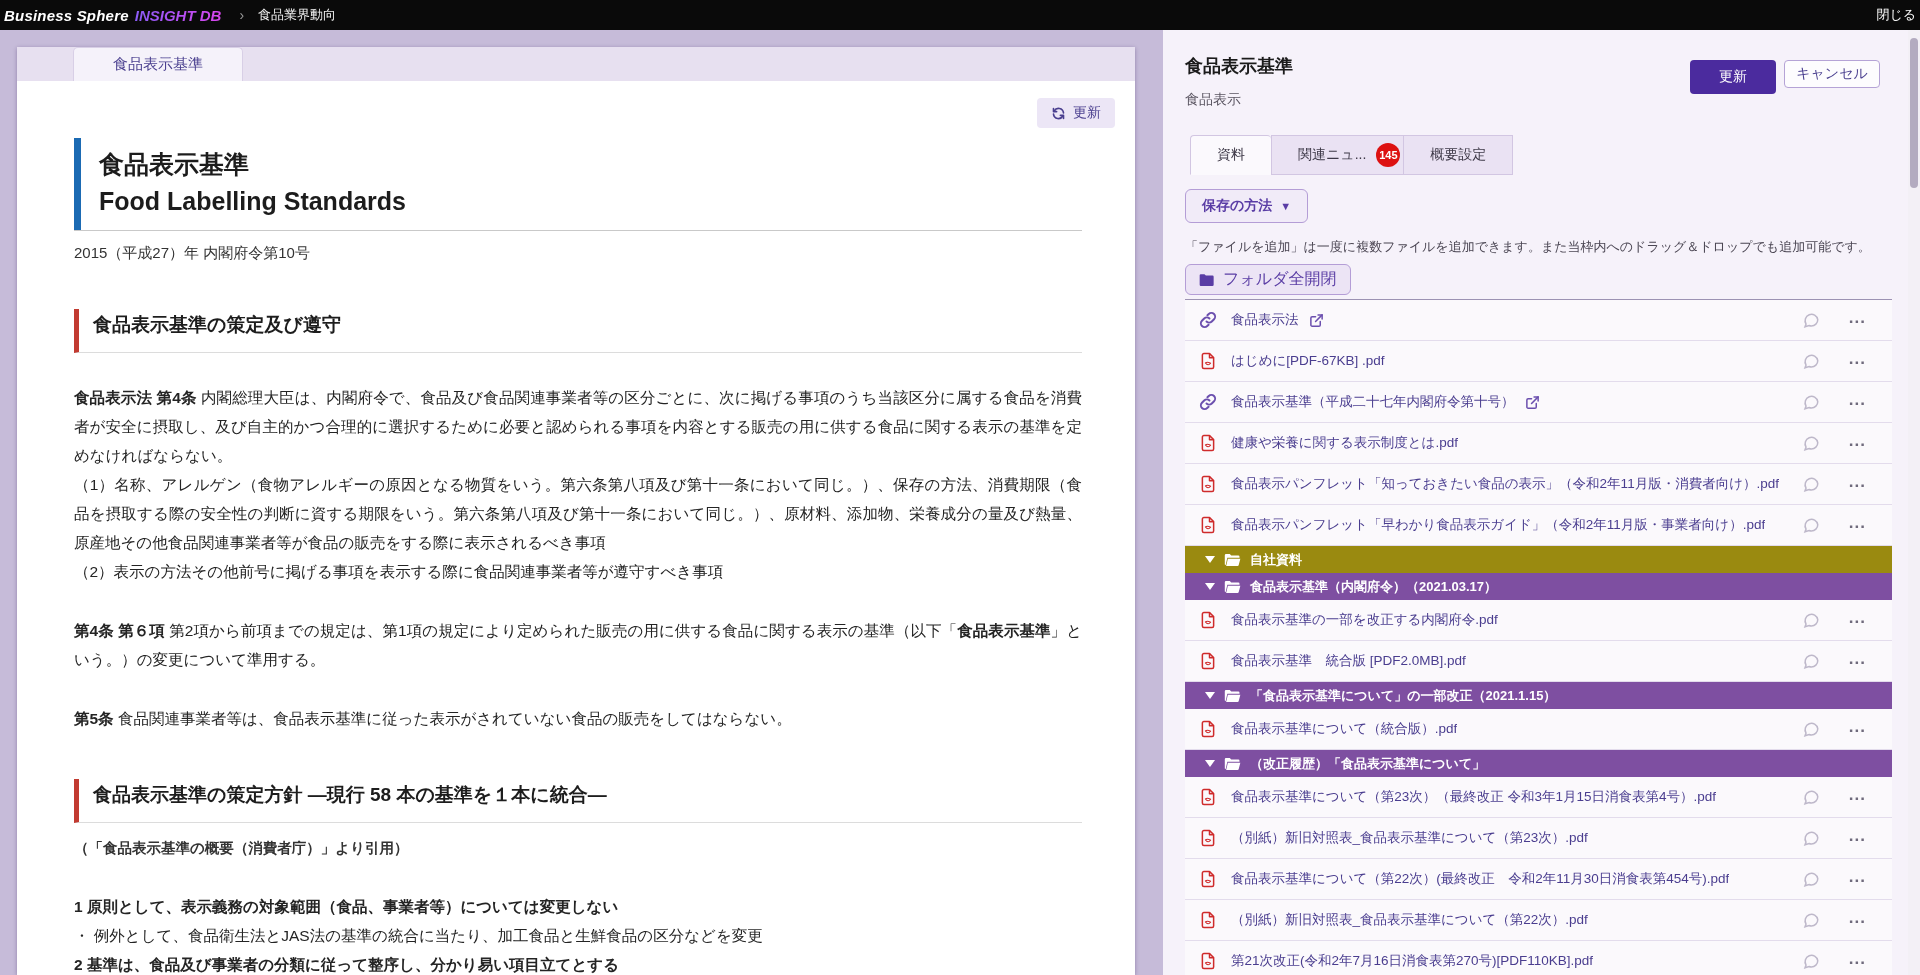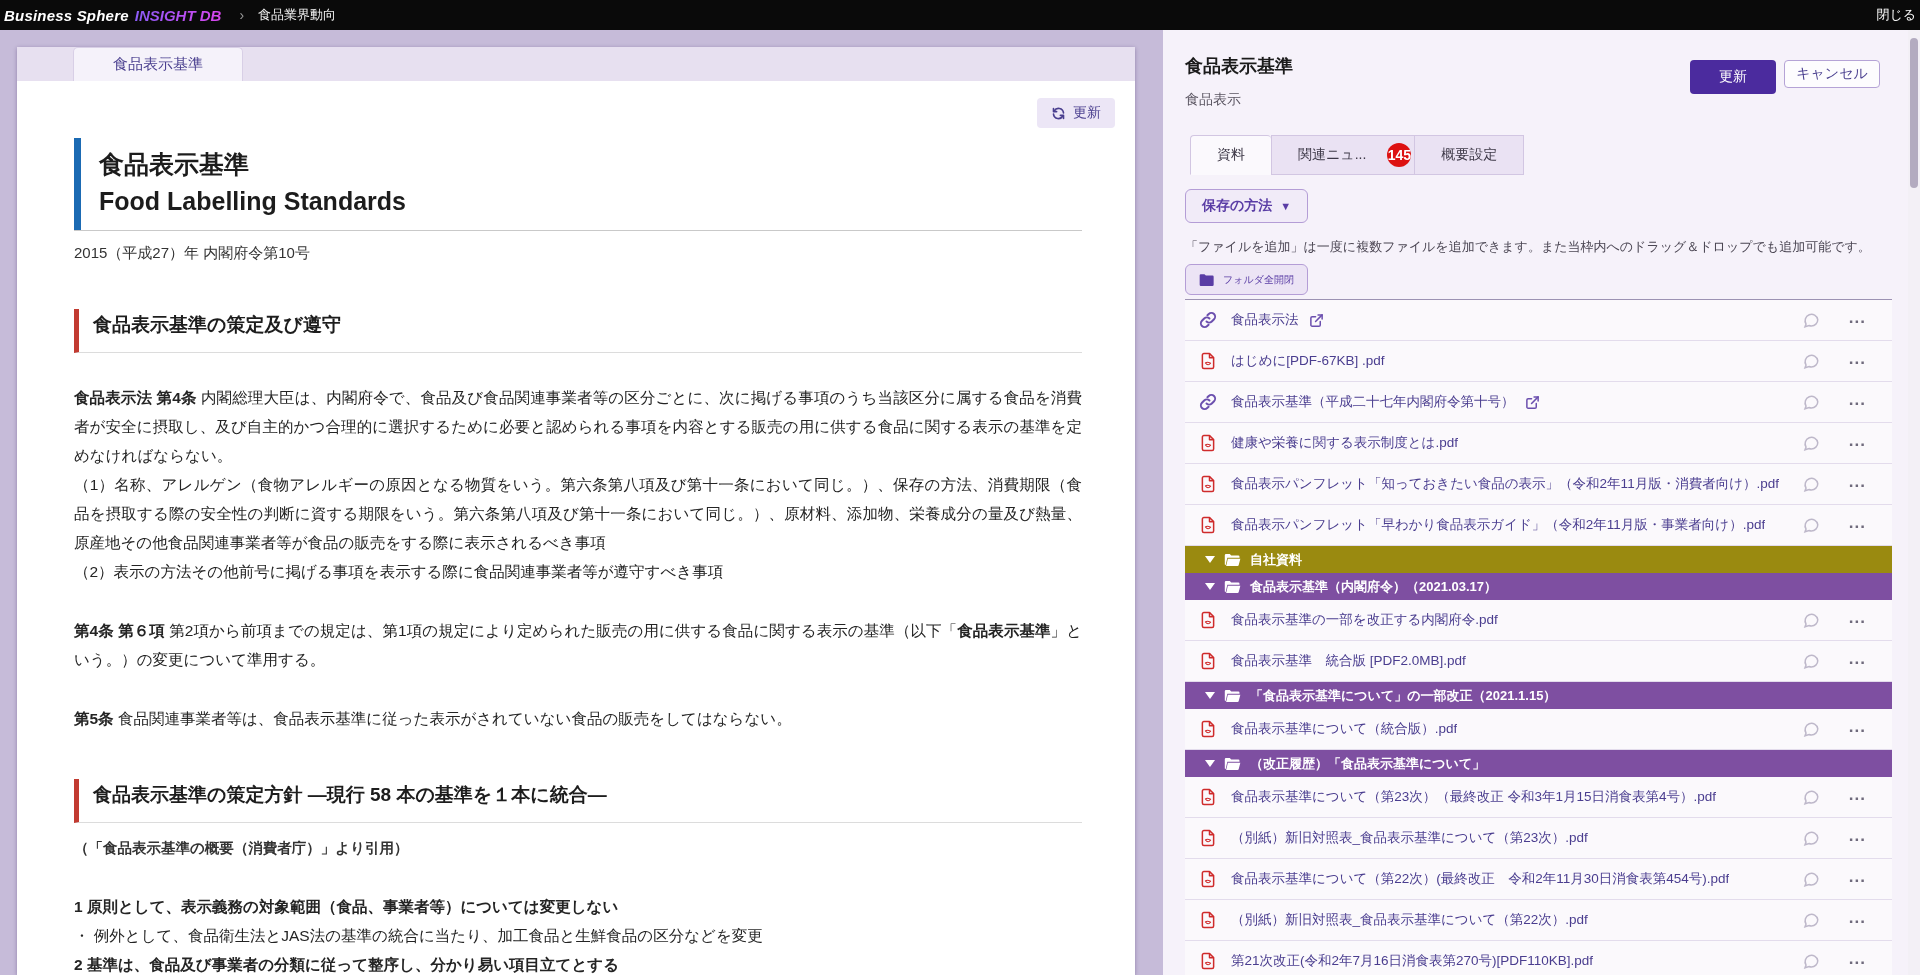--- a/index.html
+++ b/index.html
@@ -53,29 +53,29 @@
   .sp-cancel { position:absolute; top:30px; right:28px; width:96px; height:28px; background:#fdfcfe;
                color:#4a3f8f; font-size:14px; border:1px solid #b5a3d6; border-radius:4px; cursor:pointer; }
 
   .sp-tabs { display:flex; margin:26px 0 0 5px; }
   .sp-tab { position:relative; height:40px; padding:0 26px; background:#eae2f3; border:1px solid #d2c6e2;
             border-right:none; display:flex; align-items:center; justify-content:center;
             font-size:14px; color:#3d3847; cursor:pointer; }
   .sp-tab:last-child { border-right:1px solid #d2c6e2; }
   .sp-tab.active { background:#fbf9fd; border-bottom:1px solid #fbf9fd; border-radius:4px 4px 0 0; }
   .badge { position:absolute; right:3px; top:50%; transform:translateY(-50%); min-width:24px; height:24px;
-           background:#dd1111; color:#fff; font-size:14px; font-weight:bold; border-radius:50%;
+           background:#dd1111; color:#fff; font-size:11px; font-weight:bold; border-radius:50%;
            display:flex; align-items:center; justify-content:center; }
 
   .addfile-btn { margin-top:14px; height:34px; padding:0 16px; background:#f1ebf8; color:#5a3da5;
                  font-size:14px; font-weight:bold; border:1px solid #b49dd6; border-radius:6px;
                  display:inline-flex; align-items:center; gap:8px; cursor:pointer; }
   .hint { margin-top:15px; font-size:13px; color:#4b4653; }
   .togglefolders-btn { margin-top:8px; height:31px; padding:0 13px; background:#ece4f5; color:#5a3da5;
-                 font-size:10px; border:1px solid #b49dd6; border-radius:6px;
+                 font-size:16px; border:1px solid #b49dd6; border-radius:6px;
                  display:inline-flex; align-items:center; gap:8px; cursor:pointer; }
   .togglefolders-btn .icon { width:16px; height:14px; }
 
   .file-list { margin-top:4px; border-top:1px solid #9c92b3; }
   .row { position:relative; height:41px; background:#fbf9fc; border-bottom:1px solid #e3dcec;
          display:flex; align-items:center; padding-left:14px; cursor:pointer; }
   .row .fico { width:18px; height:18px; flex:0 0 18px; margin-right:14px; }
   .row .fico svg { width:100%; height:100%; }
   .row-label { font-size:13.5px; color:#4a3d8f; white-space:nowrap; overflow:hidden; max-width:560px; }
   .ext { width:15px; height:15px; margin-left:10px; flex:0 0 15px; }
@@ -164,21 +164,21 @@
   <div class="sp-title">食品表示基準</div>
   <div class="sp-sub">食品表示</div>
   <button class="sp-update">更新</button>
   <button class="sp-cancel">キャンセル</button>
 
   <div class="sp-tabs" id="sp-tabs">
       <div class="sp-tab active">
         <span>資料</span>
       </div>
       <div class="sp-tab">
-        <span style="margin-right: 22px;">関連ニュ...</span>
+        <span style="margin-right: 11px;">関連ニュ...</span>
         <span class="badge">145</span>
       </div>
       <div class="sp-tab">
         <span>概要設定</span>
       </div>
     </div>
 
   <div>
     <button class="addfile-btn">
       <span>保存の方法</span>

